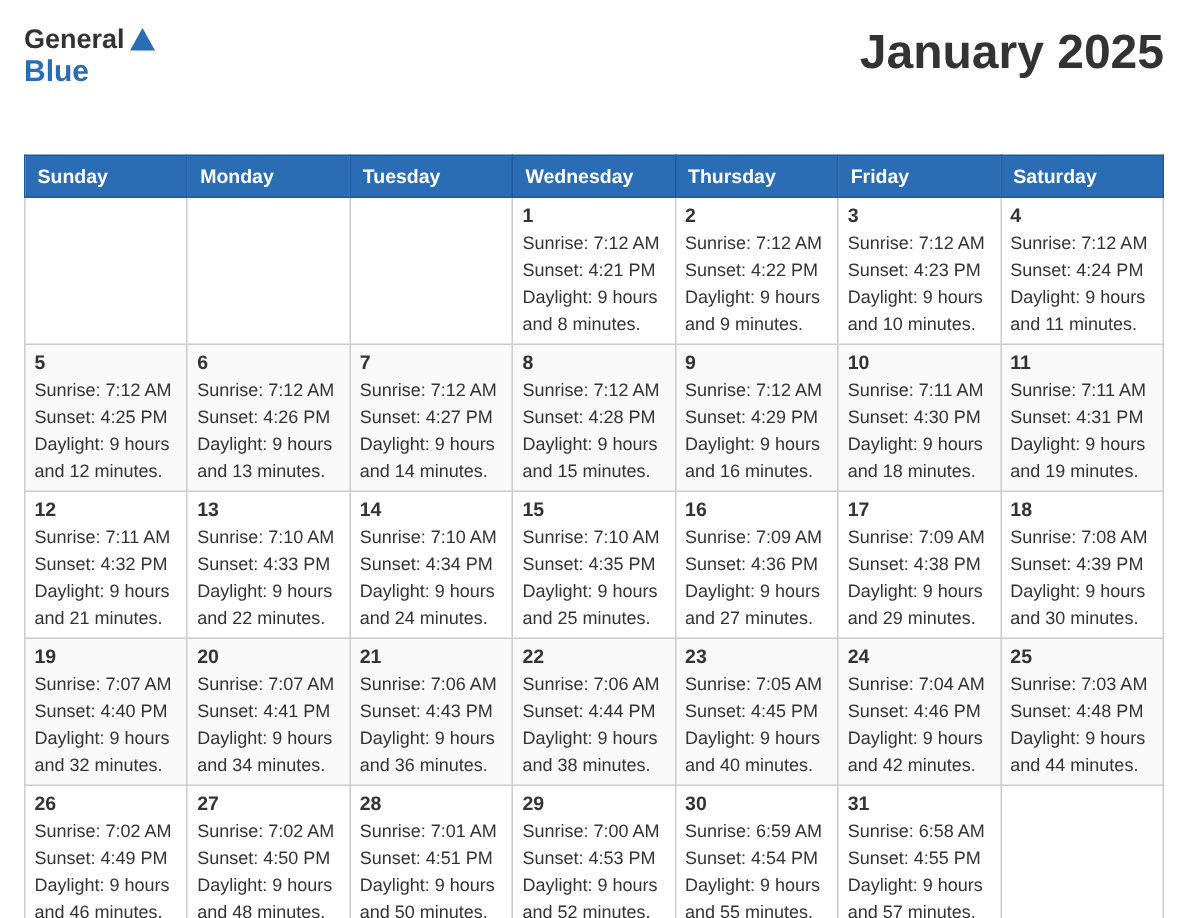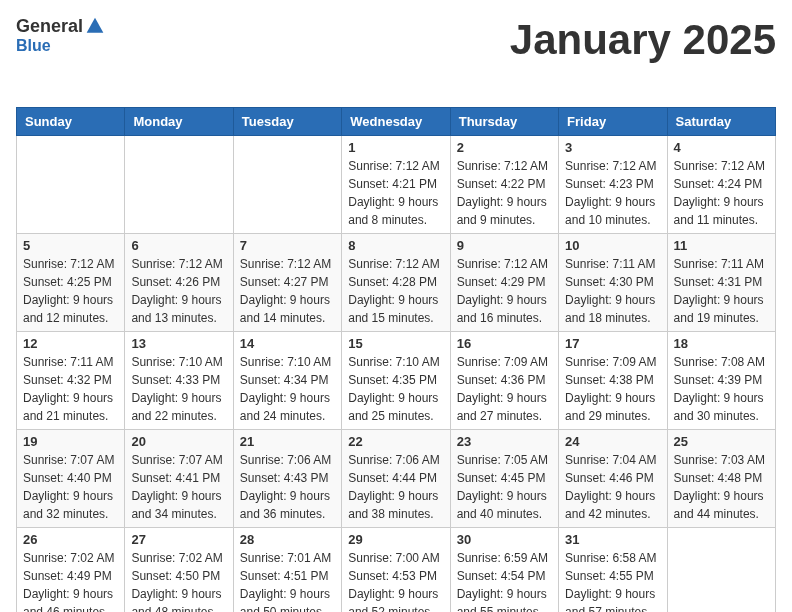--- a/index.html
+++ b/index.html
@@ -16,42 +16,42 @@
       align-items: flex-start;
       margin-bottom: 12px;
     }
     .logo {
       display: flex;
       flex-direction: column;
       align-items: flex-start;
     }
     .logo-text {
       display: flex;
-      align-items: flex-start;
+      align-items: flex-end;
     }
     .logo-general {
       font-size: 18px;
       font-weight: bold;
       color: #333;
     }
     .logo-blue {
-      font-size: 16px;
+      font-size: 20px;
       font-weight: bold;
       color: #2a6db5;
     }
     .logo-icon {
       width: 20px;
       height: 20px;
       margin-left: 2px;
     }
     .title-area {
       text-align: right;
     }
     .month-title {
-      font-size: 42px;
+      font-size: 32px;
       font-weight: bold;
       color: #333;
     }
     .location-title {
       font-size: 14px;
       color: #555;
     }
     .calendar {
       width: 100%;
       border-collapse: collapse;

